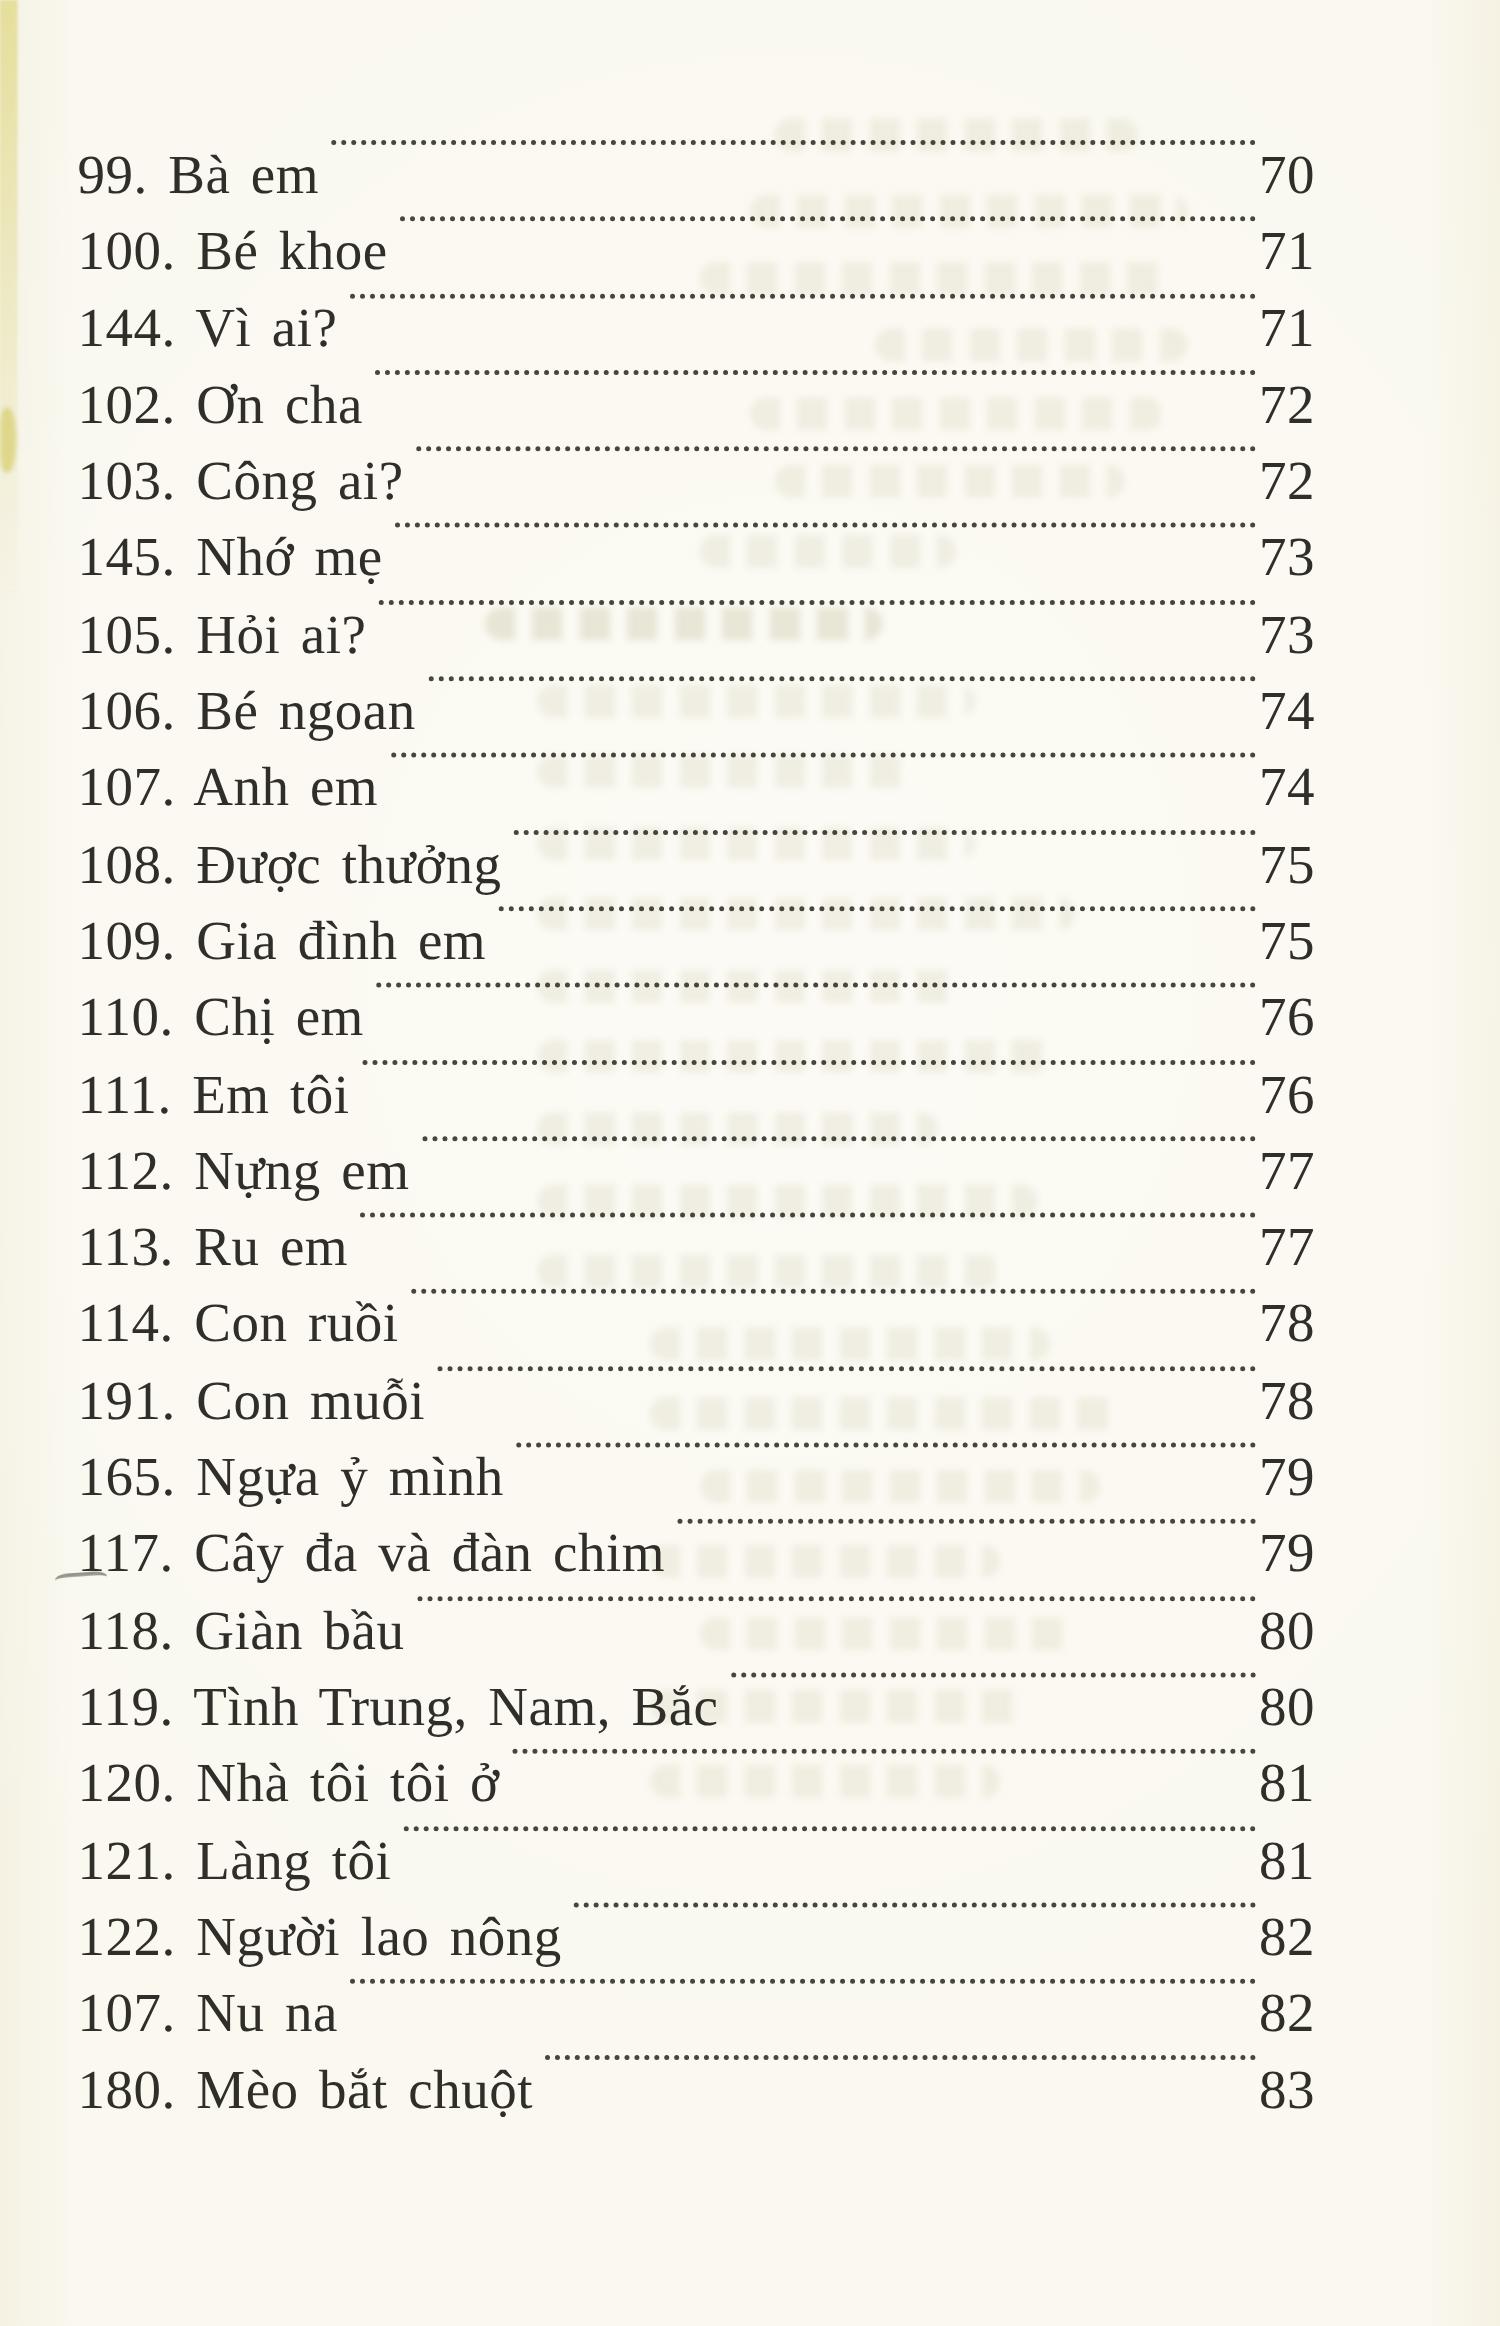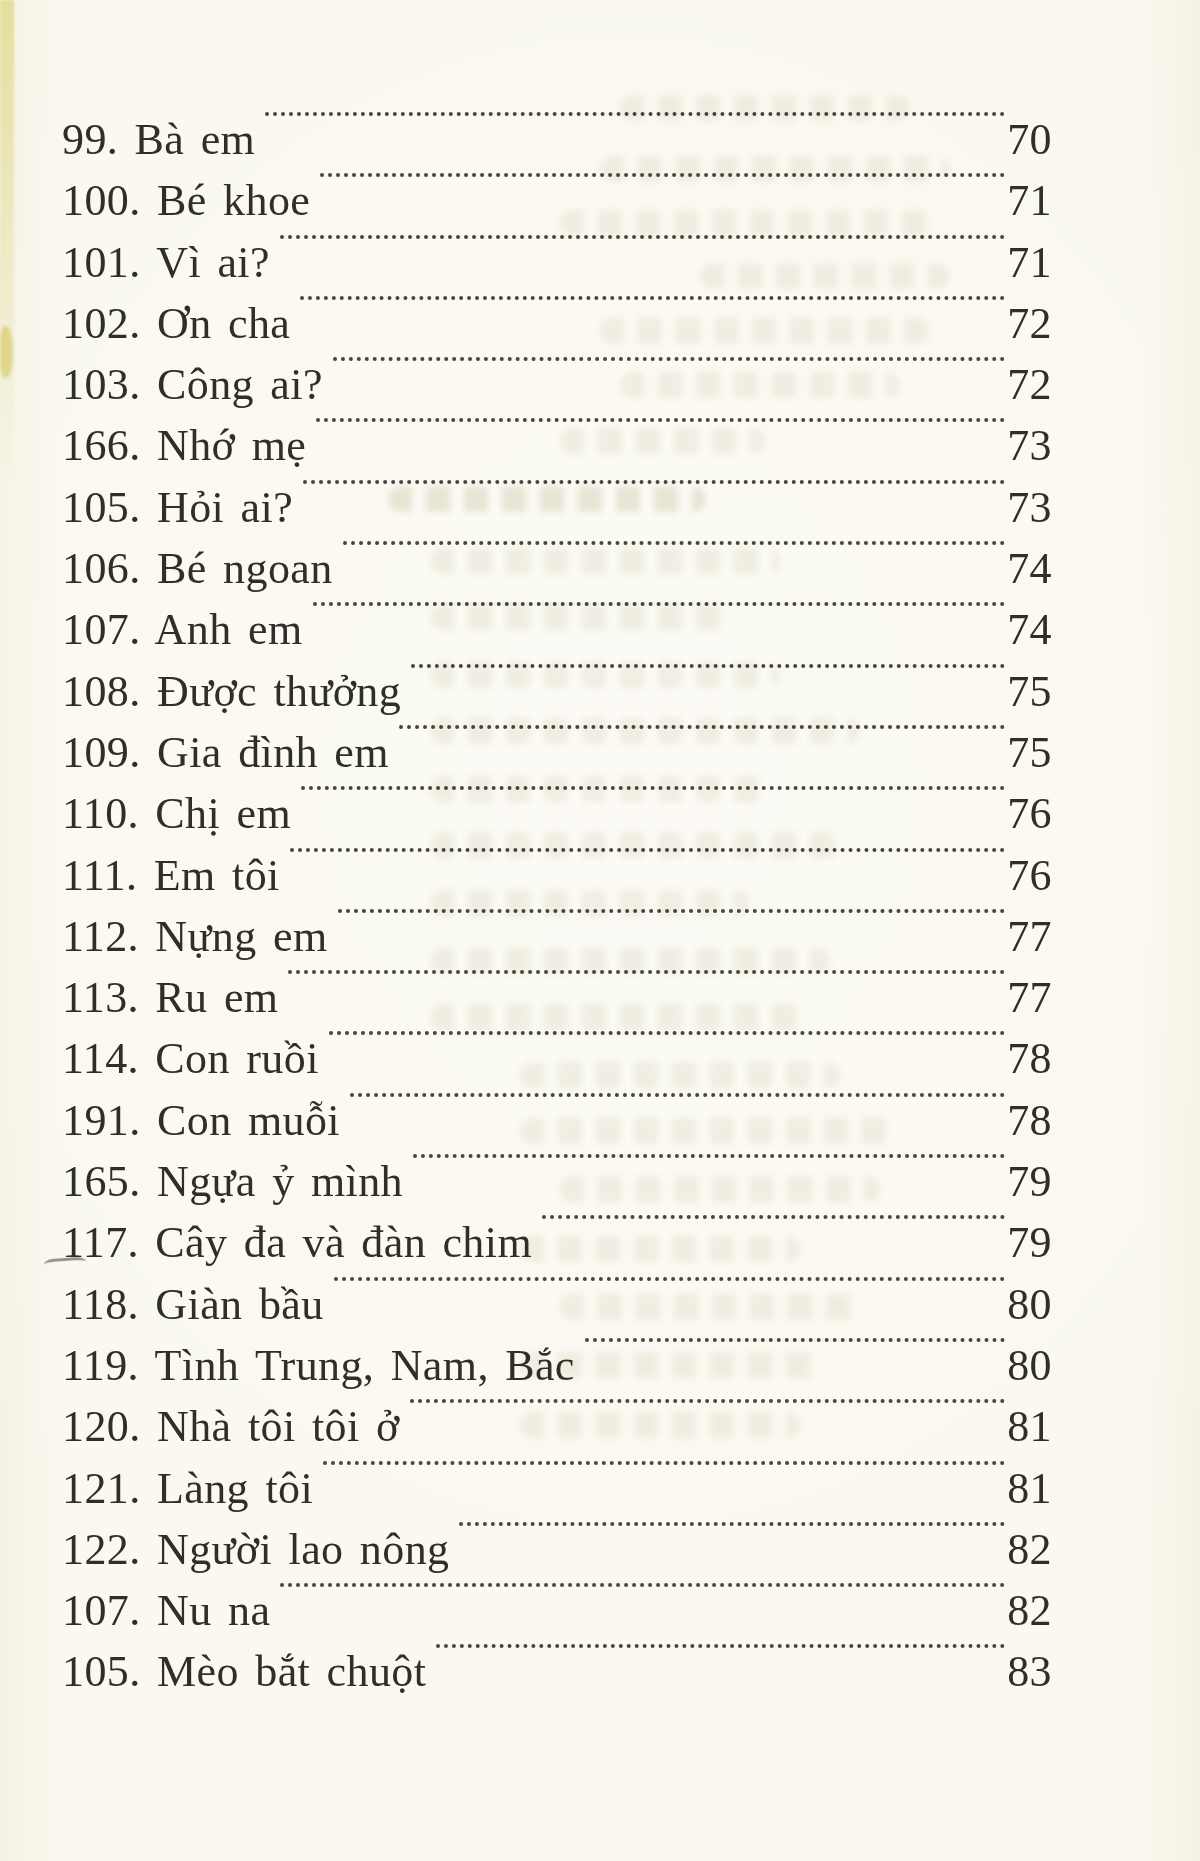--- a/index.html
+++ b/index.html
@@ -132,39 +132,39 @@
     <span class="page">70</span>
   </div>
 
   <div class="row">
     <span class="label">100. Bé khoe</span>
     <span class="dots"></span>
     <span class="page">71</span>
   </div>
 
   <div class="row">
-    <span class="label">101. Vì ai?</span>
+    <span class="label">144. Vì ai?</span>
     <span class="dots"></span>
     <span class="page">71</span>
   </div>
 
   <div class="row">
     <span class="label">102. Ơn cha</span>
     <span class="dots"></span>
     <span class="page">72</span>
   </div>
 
   <div class="row">
     <span class="label">103. Công ai?</span>
     <span class="dots"></span>
     <span class="page">72</span>
   </div>
 
   <div class="row">
-    <span class="label">166. Nhớ mẹ</span>
+    <span class="label">145. Nhớ mẹ</span>
     <span class="dots"></span>
     <span class="page">73</span>
   </div>
 
   <div class="row">
     <span class="label">105. Hỏi ai?</span>
     <span class="dots"></span>
     <span class="page">73</span>
   </div>
 
@@ -270,19 +270,19 @@
     <span class="page">82</span>
   </div>
 
   <div class="row">
     <span class="label">107. Nu na</span>
     <span class="dots"></span>
     <span class="page">82</span>
   </div>
 
   <div class="row">
-    <span class="label">105. Mèo bắt chuột</span>
+    <span class="label">180. Mèo bắt chuột</span>
     <span class="dots"></span>
     <span class="page">83</span>
   </div>
 </div>
   <div class="pencil-mark"></div>
 </div>
 
 </body></html>

